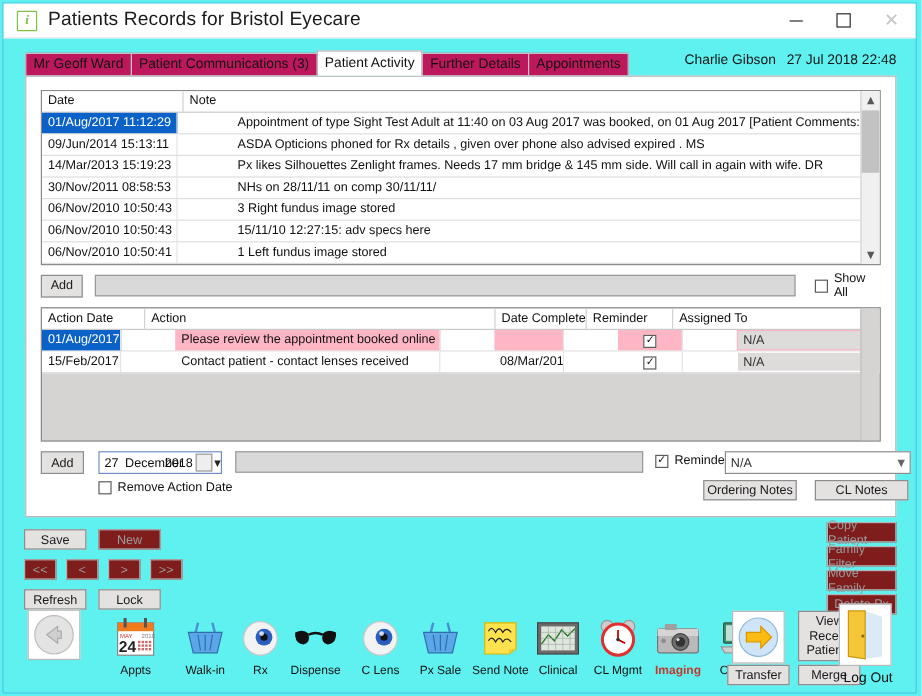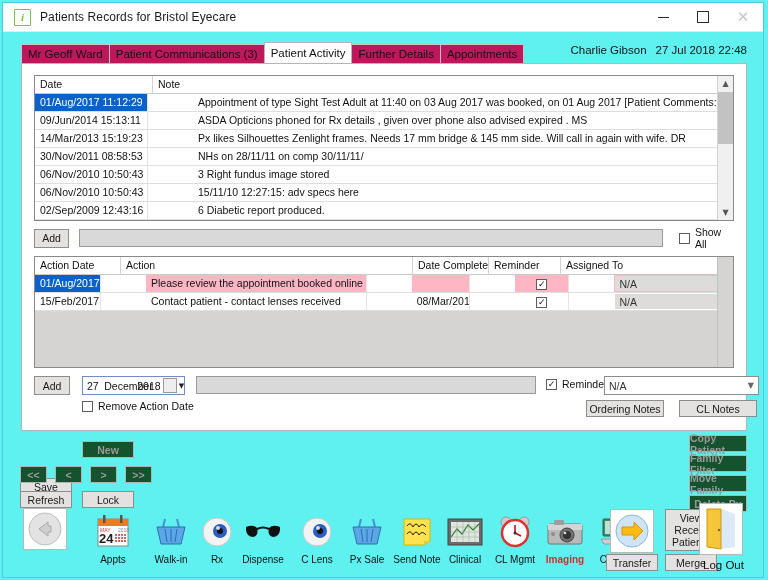--- a/index.html
+++ b/index.html
@@ -20,21 +20,21 @@
     height:28px;background:#ffffff;display:flex;align-items:center;
     border-bottom:1px solid #e8e8e8;
   }
   .app-icon{
     width:15px;height:15px;margin-left:11px;margin-right:9px;
     border:1px solid #7fc241;border-radius:1px;background:#ffffff;
     display:flex;align-items:center;justify-content:center;
     font-family:"Liberation Serif",serif;font-style:italic;
     font-size:11px;color:#7fc241;font-weight:bold;line-height:1;
   }
-  .title-text{font-size:12px;color:#1b1b1b;flex:1;letter-spacing:.1px;}
+  .title-text{font-size:16px;color:#1b1b1b;flex:1;letter-spacing:.1px;}
   .win-btns{display:flex;height:28px;}
   .win-btn{
     width:40px;height:28px;display:flex;align-items:center;justify-content:center;
     font-size:12px;color:#2b2b2b;
   }
   .win-btn.disabled{color:#c6c6c6;}
   .glyph-min{display:block;width:11px;height:1px;background:#2b2b2b;}
   .glyph-max{display:block;width:10px;height:10px;border:1.3px solid #2b2b2b;}
   .glyph-close{font-size:15px;line-height:1;font-family:"DejaVu Sans",sans-serif;}
 
@@ -89,21 +89,21 @@
     font-size:8px;color:#585858;font-family:"DejaVu Sans",sans-serif;}
   .sb-thumb{position:absolute;left:0;right:0;background:#c2c2c2;}
 
   
   .addrow{position:absolute;left:12px;top:164px;width:700px;height:20px;display:flex;align-items:center;}
   .btn{
     background:#e4e1e1;border:1px solid #8d8d8d;font-size:10.5px;color:#1a1a1a;
     display:flex;align-items:center;justify-content:center;box-sizing:border-box;
     font-family:"Liberation Sans",sans-serif;
   }
-  .btn.dis{color:#9a9a9a;border-color:#b5b2b2;background:#14532d;font-weight:bold;}
+  .btn.dis{color:#9a9a9a;border-color:#b5b2b2;background:#7f1d1d;}
   .btn-add{width:36px;height:19px;}
   .txtbox{
     background:#d9d9d9;border:1px solid #999;height:18px;box-sizing:border-box;
   }
   .chk{
     width:11px;height:11px;border:1px solid #5d5d5d;background:#fff;box-sizing:border-box;
     display:inline-flex;align-items:center;justify-content:center;
     font-size:9px;color:#111;line-height:1;font-family:"DejaVu Sans",sans-serif;
   }
   .chklabel{font-size:10.5px;color:#111;margin-left:5px;}
@@ -204,20 +204,24 @@
         <div class="gc datecell" style="width:118px">30/Nov/2011 08:58:53</div>
         <div class="gc" style="width:565px">NHs on 28/11/11 on comp 30/11/11/</div>
       </div>
       <div class="grow">
         <div class="gc datecell" style="width:118px">06/Nov/2010 10:50:43</div>
         <div class="gc" style="width:565px">3 Right fundus image stored</div>
       </div>
       <div class="grow">
         <div class="gc datecell" style="width:118px">06/Nov/2010 10:50:43</div>
         <div class="gc" style="width:565px">15/11/10 12:27:15: adv specs here</div>
+      </div>
+      <div class="grow">
+        <div class="gc datecell" style="width:118px">06/Nov/2010 10:50:41</div>
+        <div class="gc" style="width:565px">1 Left fundus image stored</div>
       </div>
       <div class="grow">
         <div class="gc datecell" style="width:118px">02/Sep/2009 12:43:16</div>
         <div class="gc" style="width:565px">6 Diabetic report produced.</div>
       </div>
       <div class="sb">
         <div class="sb-arrow">▲</div>
         <div class="sb-thumb" style="top:16px;height:52px;"></div>
         <div class="sb-arrow" style="position:absolute;bottom:0;left:0;right:0;">▼</div>
       </div>
@@ -301,21 +305,21 @@
         <span class="ca">▼</span>
       </div>
 
       <div class="btn" style="position:absolute;left:552px;top:24px;width:78px;height:17px;">Ordering Notes</div>
       <div class="btn" style="position:absolute;left:645px;top:24px;width:78px;height:17px;">CL Notes</div>
     </div>
 
   </div>
 
   <div class="lbtns">
-    <div class="btn lb" style="left:0;top:0;margin-top:37px;">Save</div>
+    <div class="btn lb" style="left:0;top:0;">Save</div>
     <div class="btn lb dis" style="left:62px;top:0;">New</div>
     <div class="btn lb dis" style="left:0;top:25px;width:27px;">&lt;&lt;</div>
     <div class="btn lb dis" style="left:35px;top:25px;width:27px;">&lt;</div>
     <div class="btn lb dis" style="left:70px;top:25px;width:27px;">&gt;</div>
     <div class="btn lb dis" style="left:105px;top:25px;width:27px;">&gt;&gt;</div>
     <div class="btn lb" style="left:0;top:50px;">Refresh</div>
     <div class="btn lb" style="left:62px;top:50px;">Lock</div>
   </div>
 
   <div>

